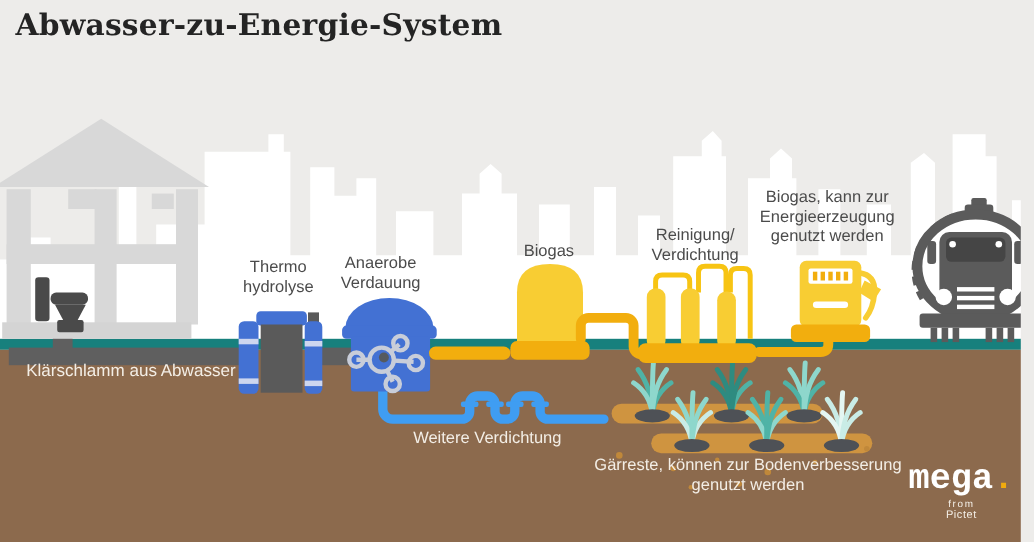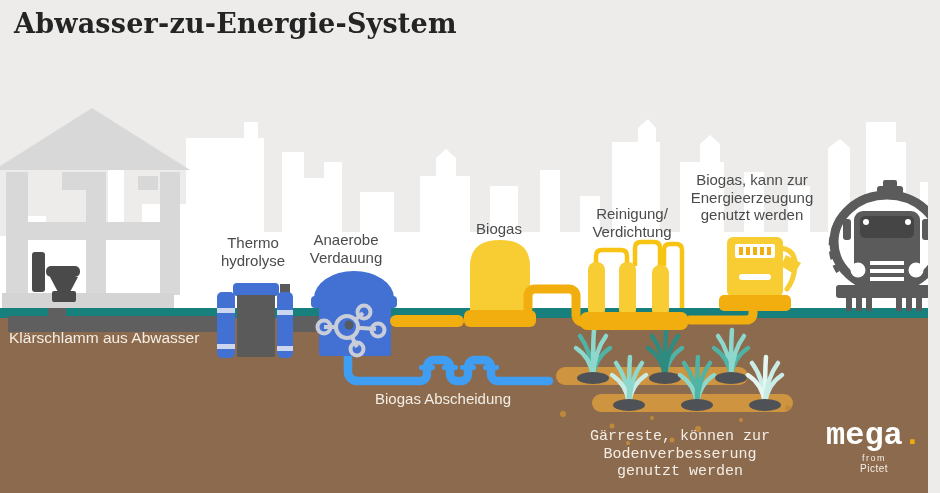--- a/index.html
+++ b/index.html
@@ -4,28 +4,28 @@
 <style>
   html,body{margin:0;padding:0;background:#edecea;}
   .canvas{position:relative;width:928px;height:493px;background:#edecea;overflow:hidden;
           font-family:"Liberation Sans",sans-serif;}
   .scene{position:absolute;left:0;top:0;}
   .title{position:absolute;left:14px;top:8px;font-family:"DejaVu Serif",serif;font-weight:bold;
          font-size:27px;color:#242424;letter-spacing:.2px;}
   .lbl{position:absolute;font-size:15px;line-height:1.18;color:#4b4b4b;text-align:center;
        white-space:pre-line;}
   .wlbl{color:#f3eee6;}
-  .lbl-sludge{left:9px;top:329px;width:220px;text-align:left;font-size:15.5px;}
+  .lbl-sludge{left:9px;top:329px;width:220px;text-align:center;font-size:15.5px;}
   .lbl-thermo{left:203px;top:234px;width:100px;}
   .lbl-anaerobic{left:294px;top:231px;width:104px;}
   .lbl-biogas{left:449px;top:220px;width:100px;}
   .lbl-cleaning{left:582px;top:205px;width:100px;}
   .lbl-usage{left:672px;top:171px;width:160px;}
   .lbl-separation{left:343px;top:390px;width:200px;}
-  .lbl-digestate{left:525px;top:428px;width:310px;font-family:Liberation Mono, monospace;}
+  .lbl-digestate{left:525px;top:414px;width:310px;}
   .source{position:absolute;left:18px;top:458px;font-size:12.5px;color:#eae2d6;}
   .logo{position:absolute;left:822px;top:420px;width:104px;text-align:center;color:#ffffff;}
   .logo .mark{font-family:Liberation Mono, monospace;font-weight:bold;font-size:32px;line-height:1;}
   .logo .dot{color:#f0ab0e;}
   .logo .from{font-size:9px;letter-spacing:1.5px;margin-top:1px;color:#f4efe7;}
   .logo .pictet{font-size:10px;letter-spacing:.5px;color:#f4efe7;}
 </style>
 </head>
 <body>
 
@@ -240,21 +240,21 @@
 <div class="lbl lbl-thermo">Thermo
 hydrolyse</div>
 <div class="lbl lbl-anaerobic">Anaerobe
 Verdauung</div>
 <div class="lbl lbl-biogas">Biogas</div>
 <div class="lbl lbl-cleaning">Reinigung/
 Verdichtung</div>
 <div class="lbl lbl-usage">Biogas, kann zur
 Energieerzeugung
 genutzt werden</div>
-<div class="lbl wlbl lbl-separation">Biogas Abscheidung</div>
+<div class="lbl wlbl lbl-separation">Weitere Verdichtung</div>
 <div class="lbl wlbl lbl-digestate">Gärreste, können zur Bodenverbesserung
 genutzt werden</div>
 
 
 <div class="logo">
   <div class="mark"><span>mega</span><span class="dot">.</span></div>
   <div class="from">from</div>
   <div class="pictet">Pictet</div>
 </div>
 

